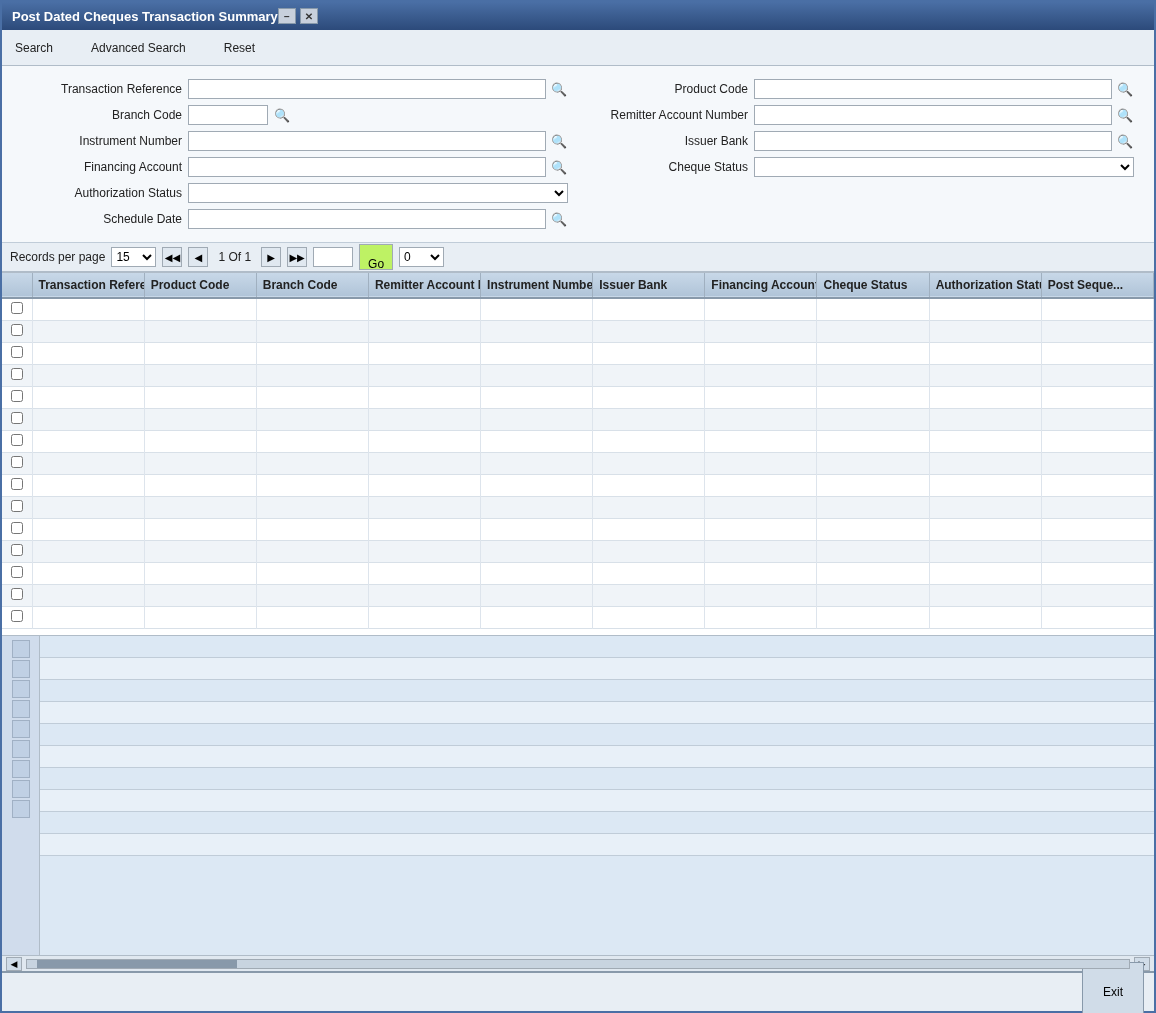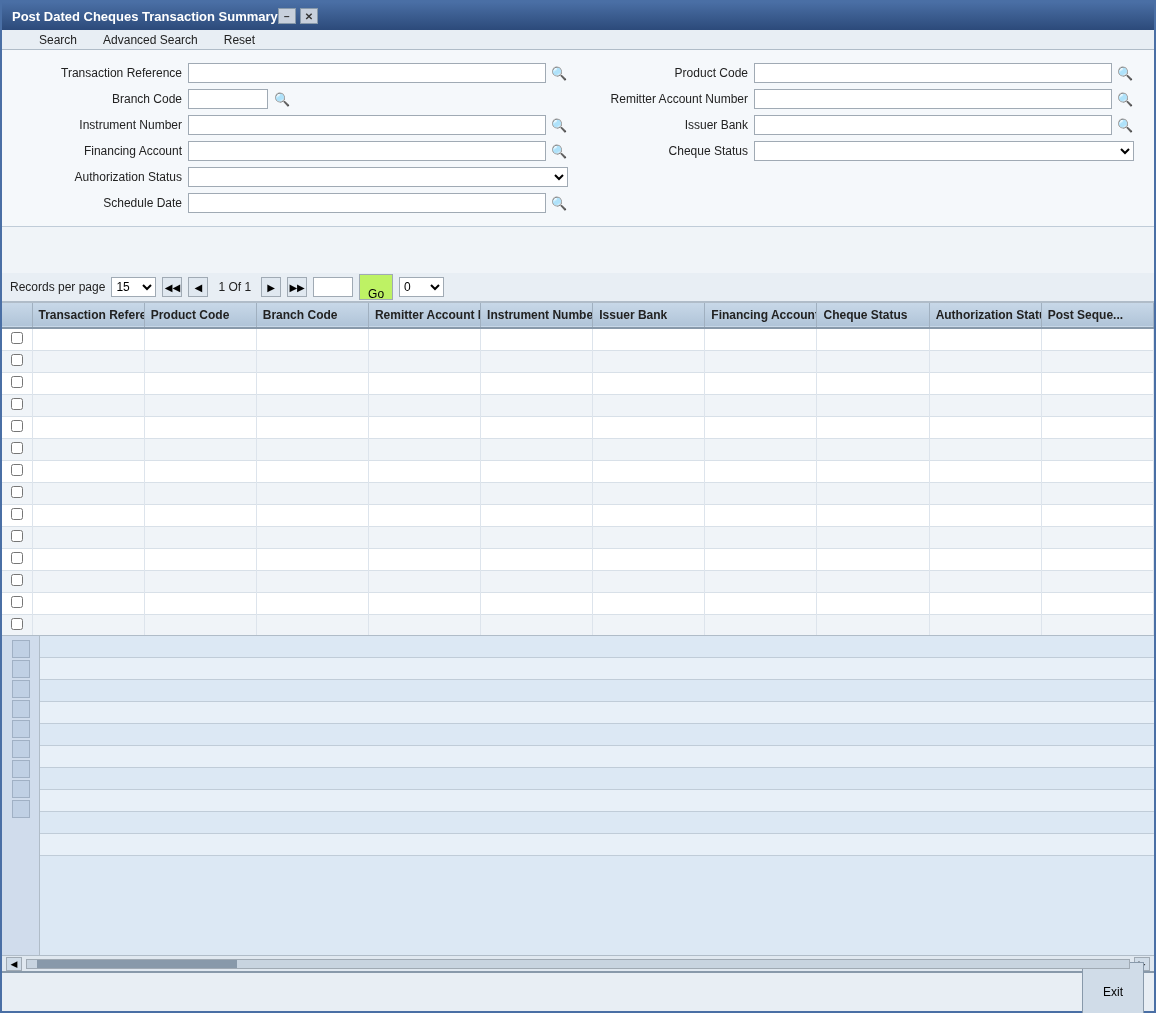--- a/index.html
+++ b/index.html
@@ -36,24 +36,24 @@
       color: #333;
       font-size: 10px;
       cursor: pointer;
       display: flex; align-items: center; justify-content: center;
       font-weight: bold;
     }
 
     .menu-bar {
       background: #e8eef4;
       border-bottom: 1px solid #b0bcc8;
-      padding: 4px 24px;
-      display: flex;
-      gap: 0;
-      height: 20px;
+      padding: 4px 0;
+      display: flex;
+      gap: 12px;
+      height: 36px;
       align-items: center;
     }
 
     .menu-btn {
       padding: 3px 12px;
       background: transparent;
       border: 1px solid transparent;
       cursor: pointer;
       font-size: 12px;
       color: #222;
@@ -119,21 +119,20 @@
     }
 
     .pagination-bar {
       background: #e8eef4;
       border-bottom: 2px solid #b0bcc8;
       padding: 4px 8px;
       display: flex;
       align-items: center;
       gap: 6px;
       height: 30px;
-      margin-top: 46px;
     }
 
     .pagination-label { font-size: 12px; color: #222; }
 
     .pagination-select {
       border: 1px solid #a0aab4;
       background: white;
       height: 20px;
       font-size: 12px;
       width: 45px;

